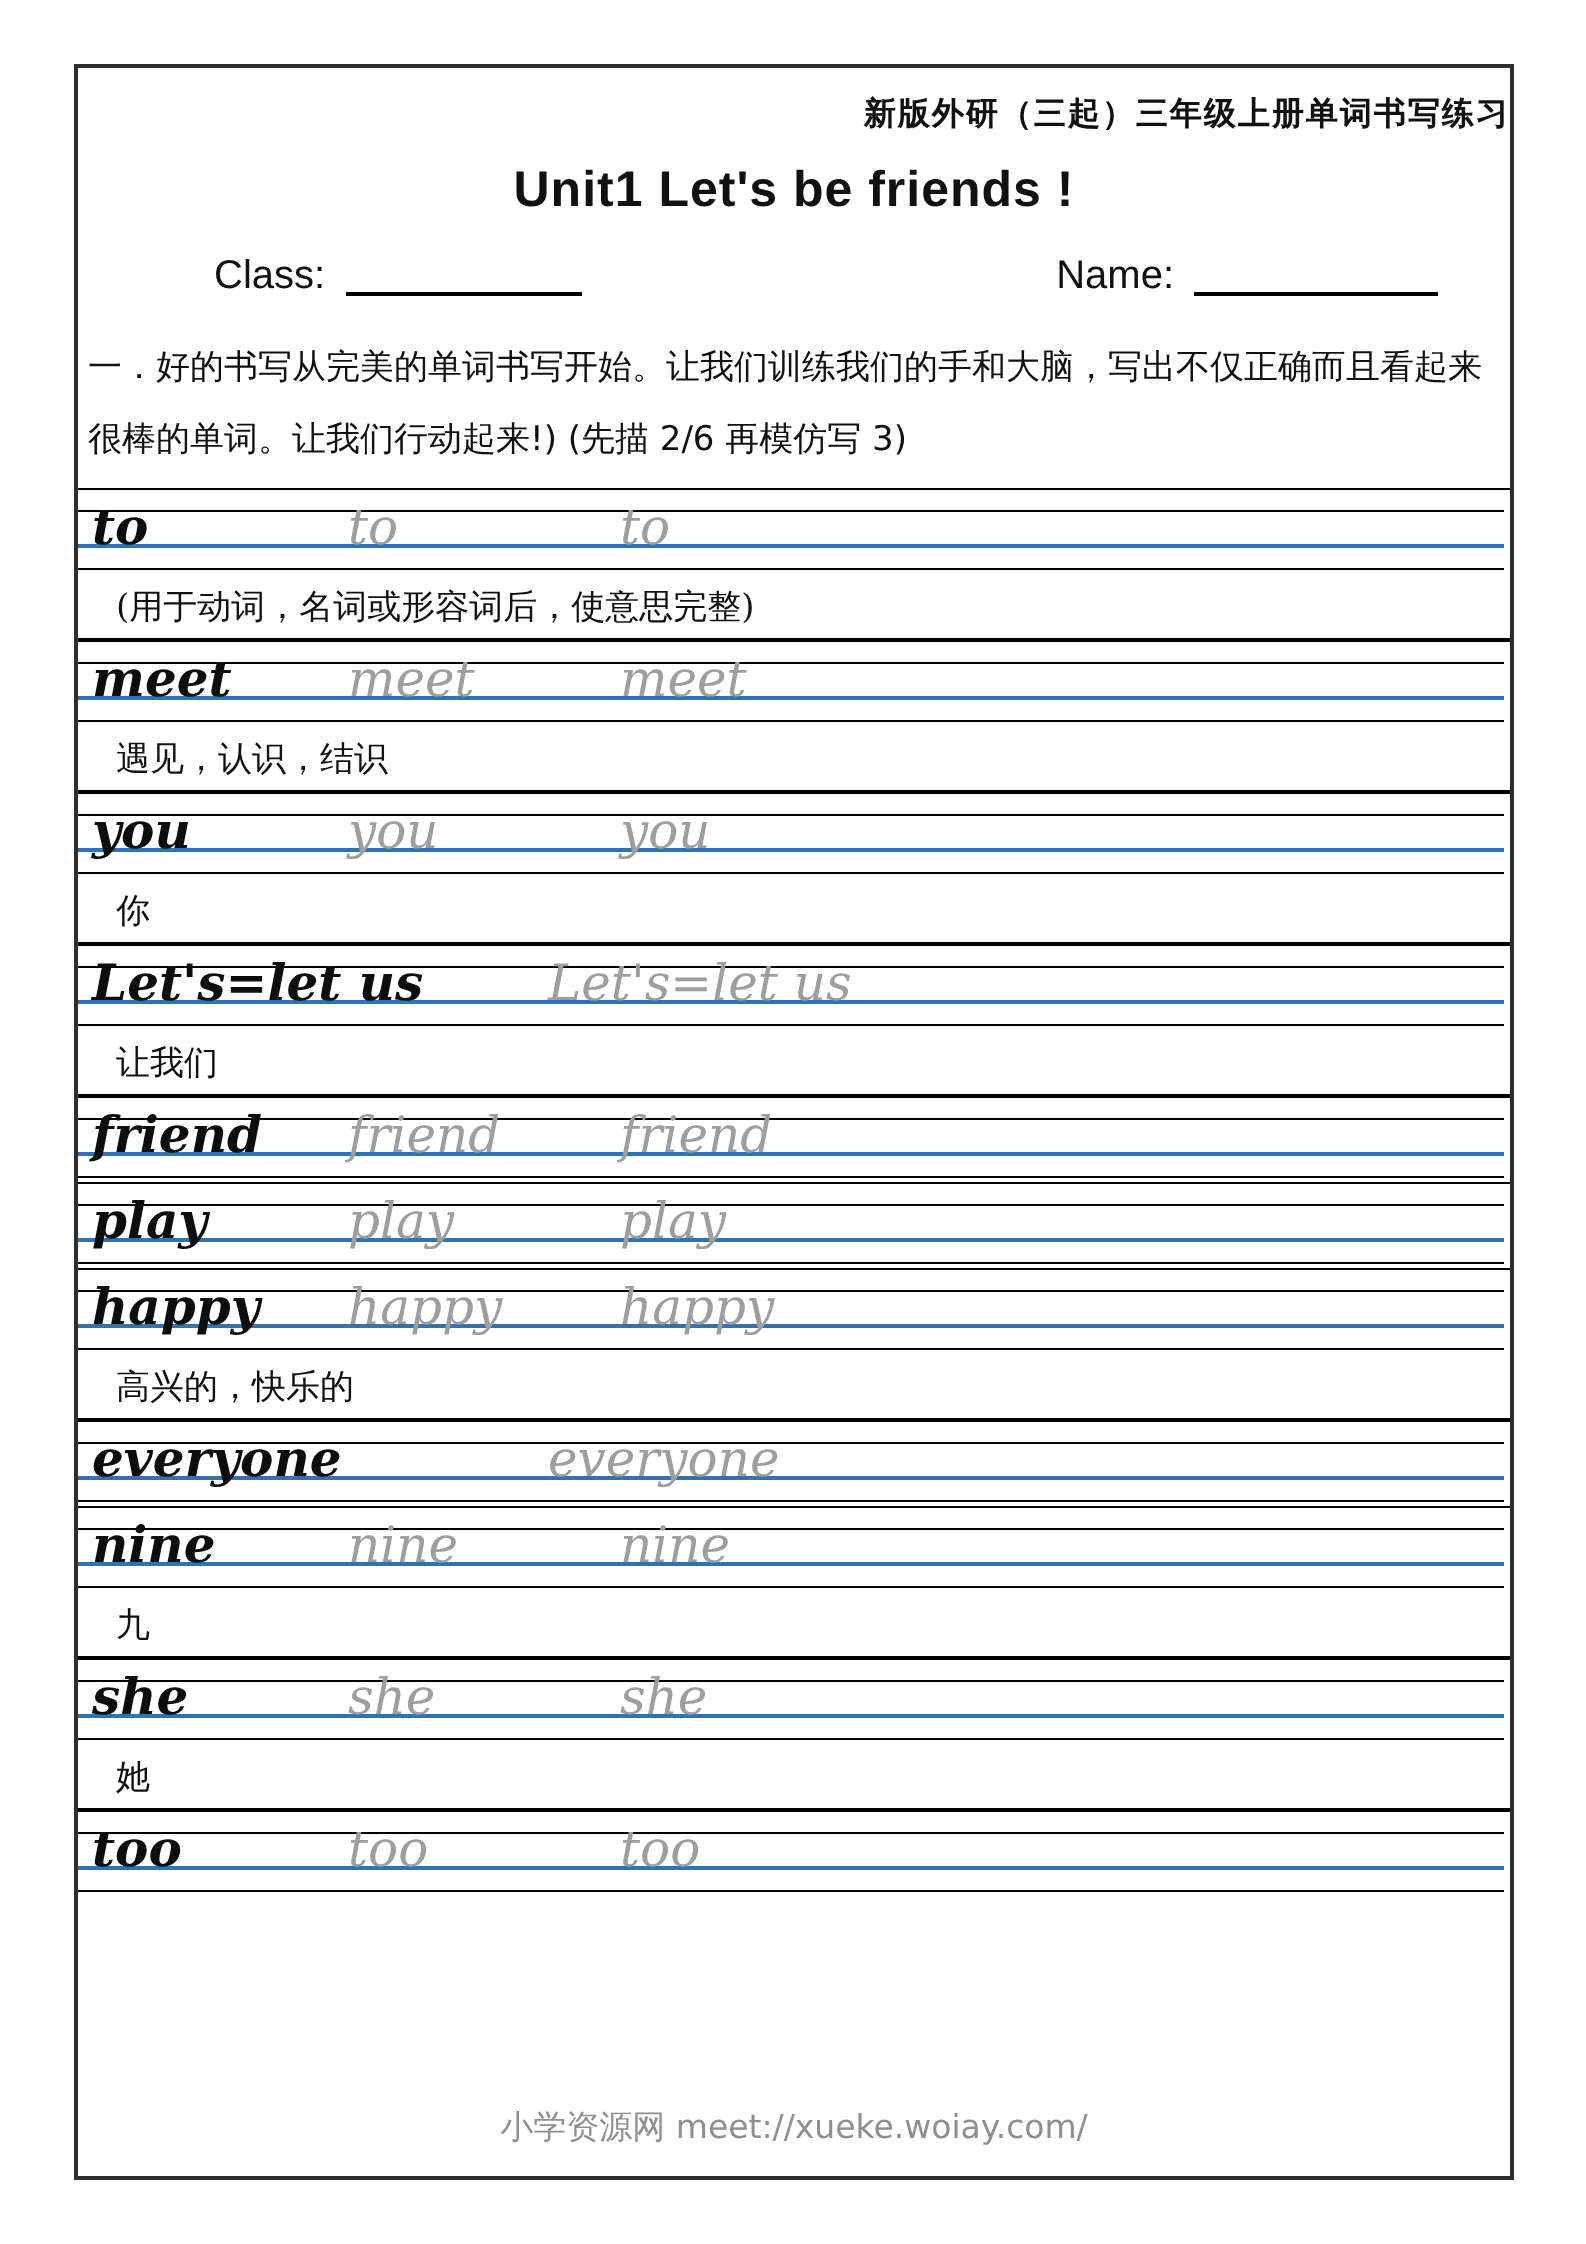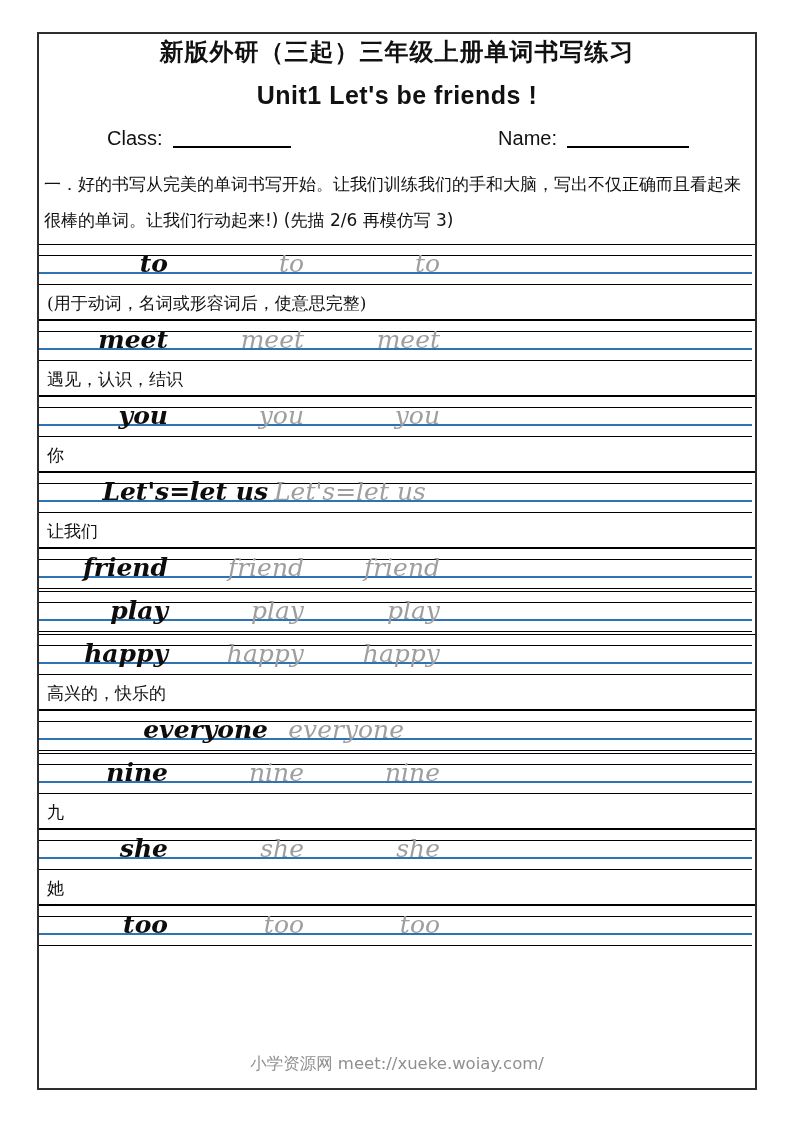--- a/index.html
+++ b/index.html
@@ -2,50 +2,50 @@
 <html><head>
 <meta charset="utf-8">
 <style>
   * { margin:0; padding:0; box-sizing:border-box; }
   html,body { width:793px; height:1122px; background:#ffffff;
               font-family:"DejaVu Sans", sans-serif; color:#111; }
   .page { position:absolute; left:37px; top:32px; width:720px; height:1058px;
           border:2px solid #2e2e2e; background:#fff; overflow:hidden; }
 
   
-  .doc-title { margin-top:2px; text-align:center; font-size:24px; font-weight:bold;
+  .doc-title { margin-top:13px; text-align:right; font-size:16px; font-weight:bold;
                font-family:"DejaVu Sans","Liberation Sans",sans-serif; letter-spacing:1px; }
   .unit-title { margin-top:13px; text-align:center; font-size:25px; font-weight:bold;
                 font-family:"Liberation Sans","DejaVu Sans",sans-serif; letter-spacing:.5px; }
-  .id-row { margin-top:17px; display:flex; align-items:flex-end; padding:0 66px 0 68px;
+  .id-row { margin-top:17px; display:flex; align-items:flex-end; padding:0 36px 0 68px;
             font-size:20px; font-family:"Liberation Sans","DejaVu Sans",sans-serif; }
   .blank-line { display:inline-block; height:1px; border-bottom:2px solid #000;
                 margin-left:10px; position:relative; top:-2px; }
   .blank-class { width:118px; }
   .blank-name  { width:122px; }
   .id-spacer { flex:1; }
   .intro { margin-top:16px; padding:0 5px; font-size:17px; line-height:36px;
            font-family:"DejaVu Sans","Liberation Sans",sans-serif; }
 
   
   .entries { margin-top:6px; }
-  .guide { position:relative; height:43px; border-top:1.3px solid #000;text-align:right; }
+  .guide { position:relative; height:43px; border-top:1.3px solid #000; }
   .gline { position:absolute; left:0; right:3px; height:1px; background:#000; }
   .g2 { top:10px; }
   .g4 { top:39px; }
   .gbase { position:absolute; left:0; right:3px; height:2px; top:27px; background:#2e74b5; }
   .wordline { position:absolute; left:7px; right:0; top:1px; display:flex;
               align-items:flex-end; height:33px;
               font-family:"DejaVu Serif","Liberation Serif",serif; font-style:italic;
               font-size:25px; line-height:31px; white-space:nowrap; z-index:2; }
   .w-cell { min-width:128px; color:#0d0d0d; font-weight:600; padding-right:6px; }
   .w-cell.wide { min-width:228px; }
   .c-cell { min-width:136px; color:#9e9e9e; font-weight:400; padding-right:6px; }
   .trans { height:33px; border-bottom:1.3px solid #000; display:flex; align-items:center;
-           padding-left:8px; font-size:17px;
+           padding-left:19px; font-size:17px;
            font-family:"DejaVu Serif","Liberation Serif",serif; }
   .entry:last-child .trans { border-bottom:none; }
 
   
   .footer { position:absolute; left:0; right:0; bottom:13px; text-align:center;
             font-size:16.5px; color:#8f8f8f; z-index:3;
             font-family:"DejaVu Sans","Liberation Sans",sans-serif; }
 </style>
 </head>
 <body>

